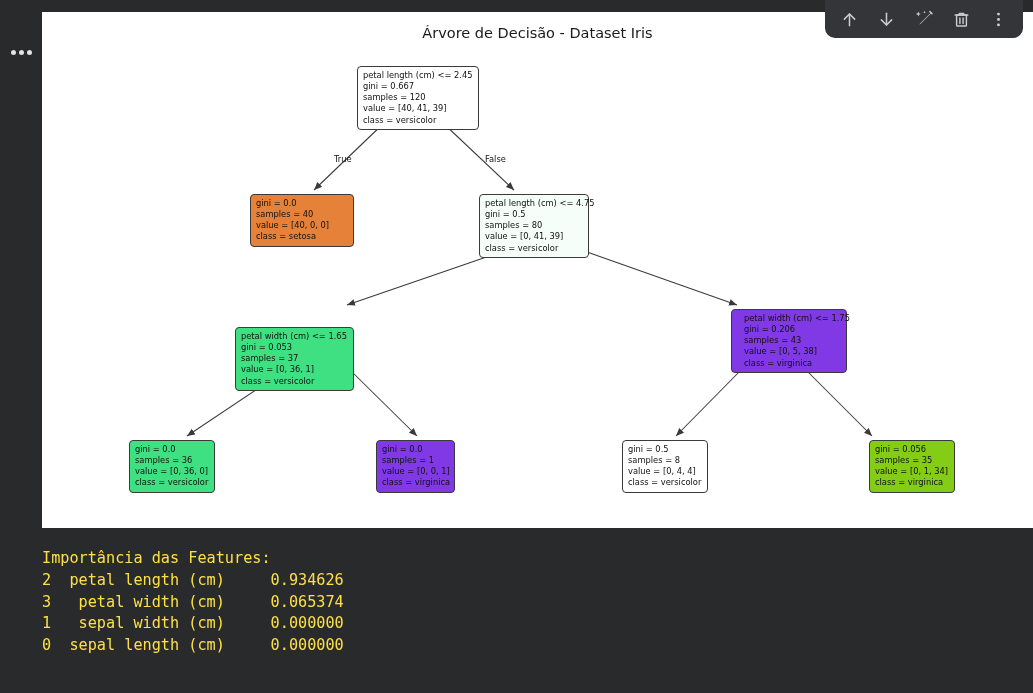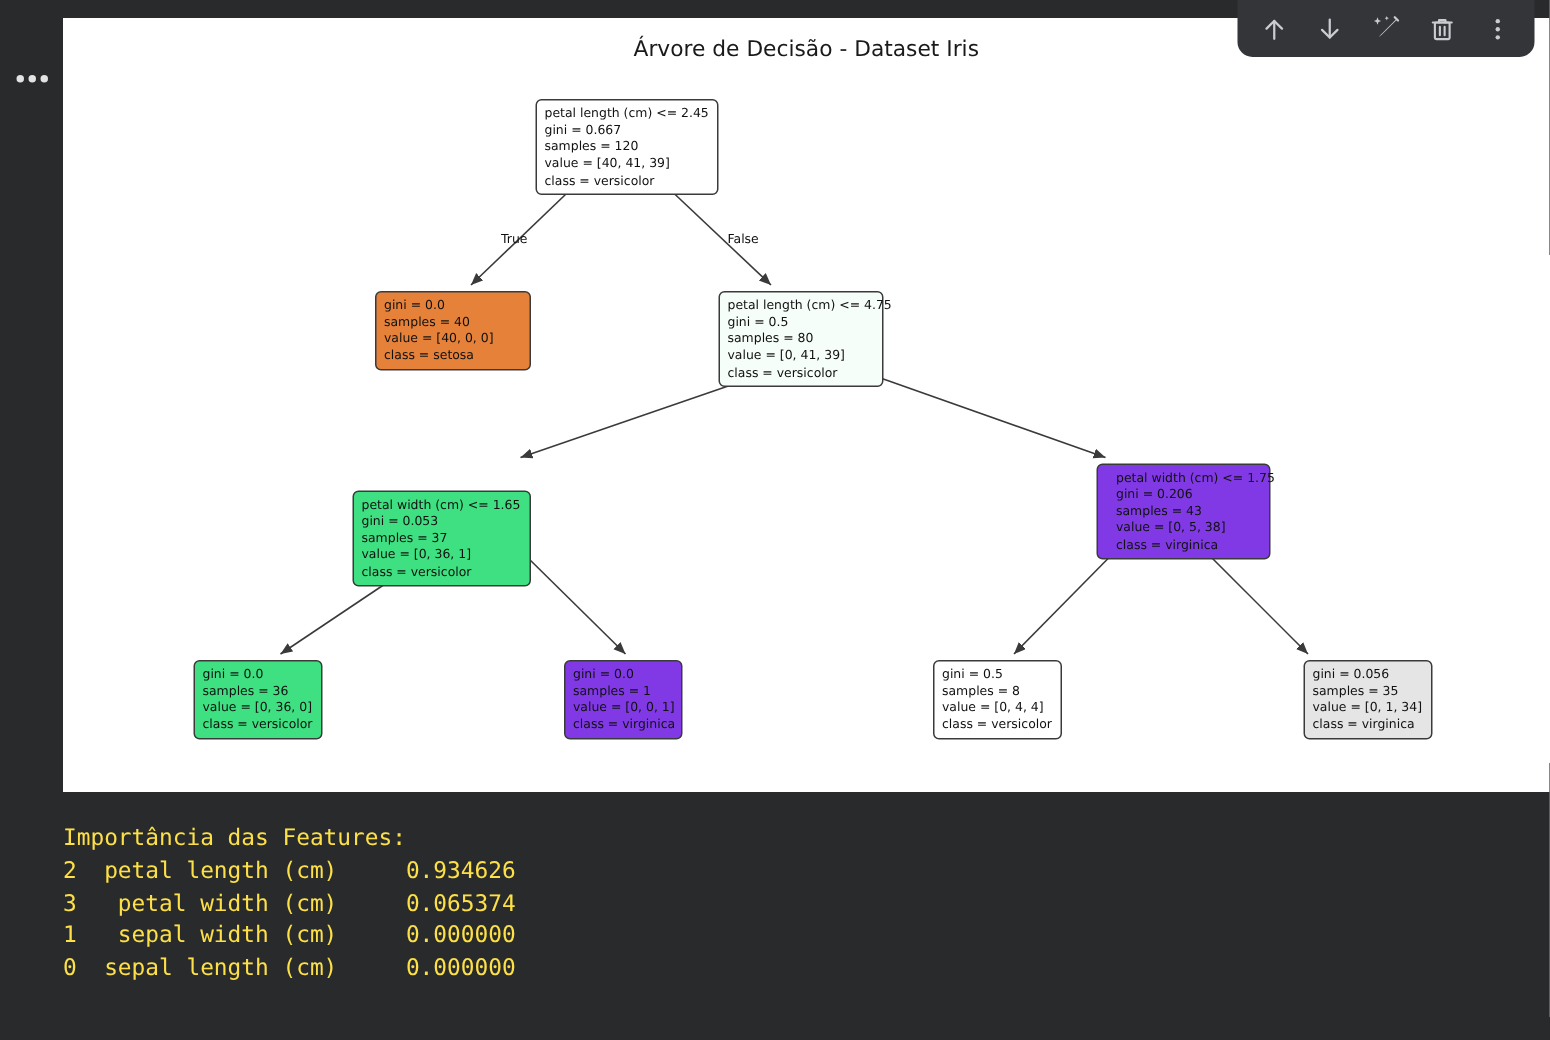--- a/index.html
+++ b/index.html
@@ -261,21 +261,21 @@
       <span class="ln">samples = 1</span>
       <span class="ln">value = [0, 0, 1]</span>
       <span class="ln">class = virginica</span>
     </div>
   <div class="node" id="node-n7" style="left: 580px; top: 428px; width: 86px; background: rgb(255, 255, 255);">
       <span class="ln">gini = 0.5</span>
       <span class="ln">samples = 8</span>
       <span class="ln">value = [0, 4, 4]</span>
       <span class="ln">class = versicolor</span>
     </div>
-  <div class="node" id="node-n8" style="left: 827px; top: 428px; width: 86px; background: #e5e5e5;">
+  <div class="node" id="node-n8" style="left: 827px; top: 428px; width: 86px; background: #84cc16;">
       <span class="ln">gini = 0.056</span>
       <span class="ln">samples = 35</span>
       <span class="ln">value = [0, 1, 34]</span>
       <span class="ln">class = virginica</span>
     </div>
 
 </div>
 
 <div id="output"><span class="out-line">Importância das Features:</span><span class="out-line">2  petal length (cm)     0.934626</span><span class="out-line">3   petal width (cm)     0.065374</span><span class="out-line">1   sepal width (cm)     0.000000</span><span class="out-line">0  sepal length (cm)     0.000000</span></div>
 

